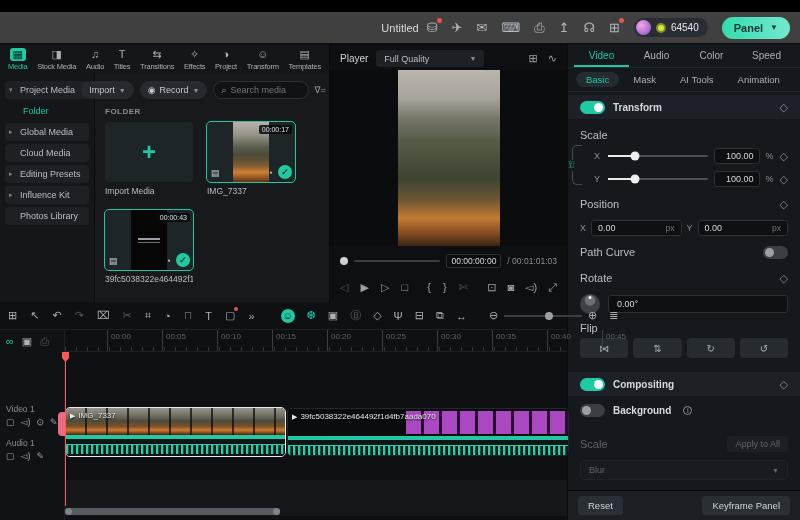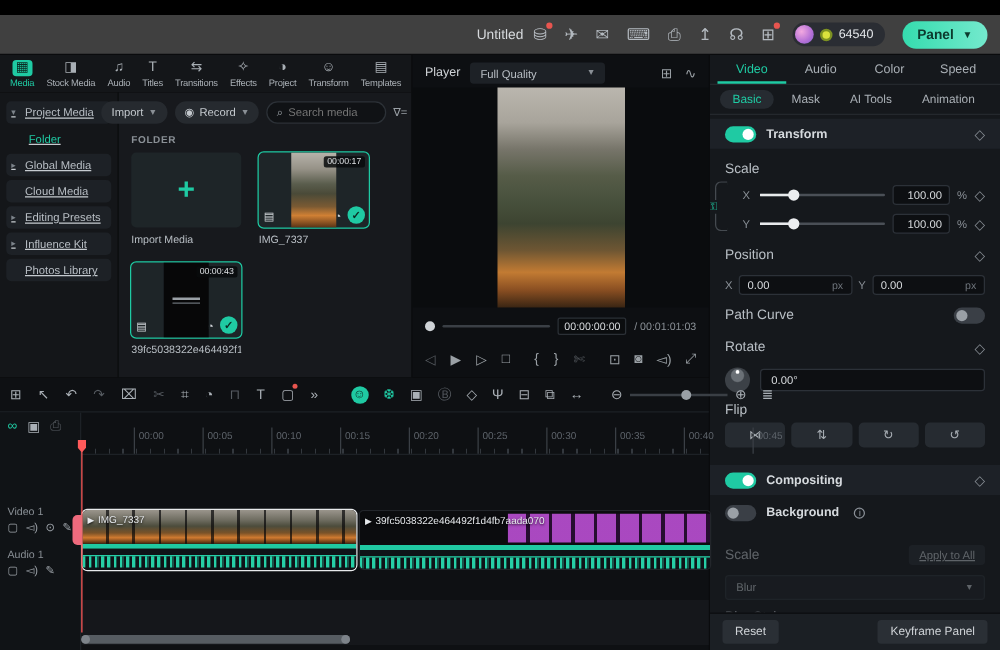--- a/index.html
+++ b/index.html
@@ -25,21 +25,21 @@
   
   #mediatabs { position:absolute; left:0; top:44px; width:330px; height:30px; background:#141619;
     display:flex; align-items:center; justify-content:space-between; padding:0 8px; border-right:1px solid #0a0b0d; }
   .mtab { display:flex; flex-direction:column; align-items:center; gap:1px; color:#a9afb5; white-space:nowrap; }
   .mtab .ticon { font-size:11px; line-height:12px; width:16px; height:13px; text-align:center; border-radius:3px; }
   .mtab .tlab { font-size:7.5px; letter-spacing:-0.2px;text-align:center; }
   .mtab.active { color:#1fcaa3; }
   .mtab.active .ticon { background:#1fcaa3; color:#0b2b23; }
 
   
-  #sidebar { position:absolute; left:0; top:74px; width:95px; height:228px; background:#141619; border-right:1px solid #0a0b0d; padding-top:4px;text-decoration:underline; }
+  #sidebar { position:absolute; left:0; top:74px; width:95px; height:228px; background:#141619; border-right:1px solid #0a0b0d; padding-top:4px; }
   .sb-item { display:flex; align-items:center; gap:4px; margin:3px 5px; padding:4px 4px; border-radius:4px;
     background:#1d2126; color:#b9bfc5; font-size:9px; }
   .sb-item .chev { width:7px; font-size:7px; color:#7d848b; }
   .sb-item.active { background:transparent; color:#1fcaa3; padding-left:18px; }
 
   
   #mediapanel { position:absolute; left:95px; top:74px; width:235px; height:228px; background:#17191d; border-right:1px solid #0a0b0d; }
   .mp-toolbar { display:flex; align-items:center; gap:6px; padding:7px 8px 4px 8px;justify-content:center; }
   .pill-btn { display:flex; align-items:center; gap:4px; background:#262a2f; border-radius:10px; height:18px; padding:0 8px; color:#c3c8cd; font-size:9px; white-space:nowrap; }
   .pill-btn .chev { font-size:7px; color:#8a9096; }
@@ -118,21 +118,21 @@
   .pos-x-lab { color:#8a9097; font-size:9px; }
   .row-between { display:flex; align-items:center; justify-content:space-between; margin:6px 0;gap:37px; }
   .dial-row { display:flex; align-items:center; gap:8px; margin:4px 0 8px; }
   .dial { width:20px; height:20px; border-radius:50%; background:radial-gradient(circle at 50% 32%, #6a7076 0 28%, #3c4147 34%); position:relative; }
   .dial::after { content:""; position:absolute; left:50%; top:2px; transform:translateX(-50%); width:3px; height:3px; border-radius:50%; background:#fff; }
   .rot-box { flex:1; background:#0d0f12; border:1px solid #2c3138; border-radius:3px; color:#d7dadd; font-size:9px; padding:3px 8px; }
   .flip-row { display:flex; gap:5px; margin:4px 0 10px; }
   .flip-btn { flex:1; height:20px; background:#262b31; border-radius:4px; color:#aab0b6; font-size:10px; display:flex; align-items:center; justify-content:center; }
   .info { color:#8a9097; font-size:8px; border:1px solid #8a9097; border-radius:50%; width:9px; height:9px; display:inline-flex; align-items:center; justify-content:center; margin-left:4px; }
   .dimsec { opacity:.45; }
-  .apply-btn { background:#262b31; border-radius:3px; color:#b9bfc5; font-size:9px; padding:3px 8px;text-decoration:underline; }
+  .apply-btn { background:#262b31; border-radius:3px; color:#b9bfc5; font-size:9px; padding:3px 8px; }
   .select { display:flex; align-items:center; justify-content:space-between; background:#1d2126; border:1px solid #2c3138; border-radius:3px; padding:4px 8px; color:#b9bfc5; font-size:9px; margin:4px 0 8px; }
   .rp-footer { position:absolute; left:0; right:0; bottom:0; height:30px; background:#1b1f24; border-top:1px solid #0a0b0d;
     display:flex; align-items:center; justify-content:space-between; padding:0 10px; }
   .foot-btn { background:#2a2f35; border-radius:3px; color:#d0d4d8; font-size:9.5px; padding:4px 10px; }
 
   
   #timeline { position:absolute; left:0; top:302px; width:568px; height:218px; background:#0e1013; border-right:1px solid #0a0b0d; }
   .tl-toolbar { display:flex; align-items:center; height:28px; border-bottom:1px solid #1d2126; padding:0 8px; gap:12px; }
   .tl-ico { color:#aab0b6; font-size:11px; position:relative; }
   .tl-ico.dim { color:#565b61; }
@@ -146,21 +146,21 @@
   .zslide .zknob { position:absolute; left:58%; top:50%; transform:translate(-50%,-50%); width:8px; height:8px; border-radius:50%; background:#9aa0a6; }
   .tl-right { margin-left:auto; color:#aab0b6; font-size:11px; }
 
   .tl-body { position:absolute; left:0; top:28px; right:0; bottom:0; }
   .trackhead { position:absolute; left:0; top:0; width:65px; bottom:0; background:#101316; border-right:1px solid #1d2126; }
   .th-top { display:flex; gap:8px; padding:5px 6px; }
   .th-block { position:absolute; left:0; right:0; }
   .th-name { color:#8a9096; font-size:8.5px; padding:0 6px; }
   .th-icons { display:flex; gap:6px; padding:3px 6px; color:#9aa0a6; font-size:9px; }
 
-  .ruler { position:absolute; left:65px; right:0; top:12px; height:22px; display:flex; border-bottom:1px solid #1d2126;
+  .ruler { position:absolute; left:65px; right:0; top:0; height:22px; display:flex; border-bottom:1px solid #1d2126;
     background:repeating-linear-gradient(90deg, #33383e 0 1px, transparent 1px 11px); background-size:100% 4px; background-position:0 bottom; background-repeat:no-repeat;padding-left:42px; }
   .rtick { width:55px; flex:none; color:#5d636a; font-size:8px; padding:2px 0 0 3px; border-left:1px solid #3a3f45; }
 
   .tracks { position:absolute; left:65px; right:0; top:22px; bottom:0; }
   .lane-audio { position:absolute; left:0; right:0; top:128px; height:36px; background:#15171b; }
   .clip { position:absolute; top:56px; height:48px; border-radius:4px; overflow:hidden; background:#0b0c0e; }
   .clip1 { left:1px; width:219px; outline:1.5px solid #e8eaec; z-index:3; }
   .clip2 { left:222px; width:282px; border:1px solid #23262b; }
   .strip1 { height:27px;
     background:linear-gradient(180deg,#9a958c 0%,#6e6c60 30%,#4c4c3c 48%,#7a5228 68%,#d07a30 82%,#46260f 100%);

